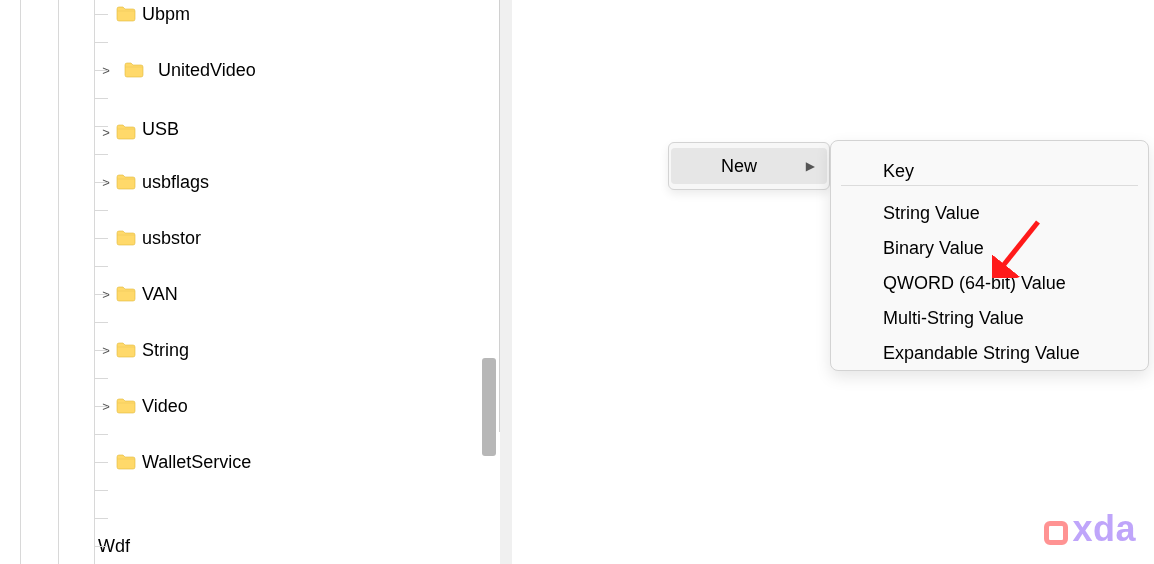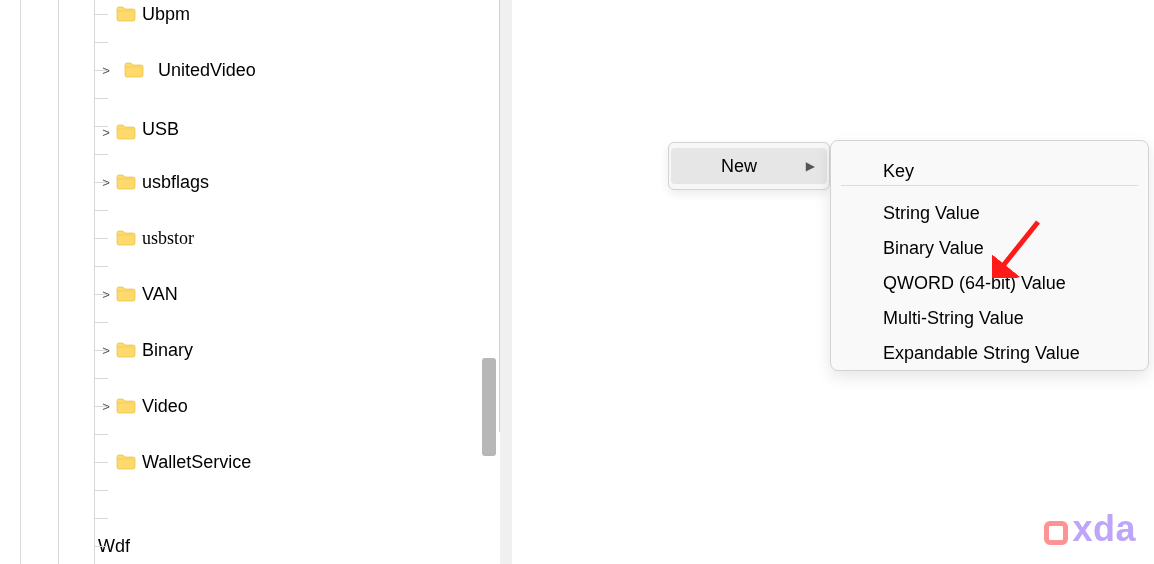--- a/index.html
+++ b/index.html
@@ -213,21 +213,21 @@
       <div class="hline" style="top: 98px;"></div>
       <div class="tree-item" style="top: 84px;">
         <span class="expander">&gt;</span>
         <span class="folder"><svg viewBox="0 0 20 16" width="20" height="16">
             <path d="M1 3 Q1 1 3 1 L7 1 L9 3 L17 3 Q19 3 19 5 L19 13 Q19 15 17 15 L3 15 Q1 15 1 13 Z" fill="#ffd96a" stroke="#e0b93a" stroke-width="0.6"></path>
             <path d="M1 5 L19 5" stroke="#e8c559" stroke-width="0.5"></path>
           </svg></span>
         <span class="label">usbflags</span>
       </div>
       <div class="hline" style="top: 126px;"></div>
-      <div class="tree-item" style="top: 112px; font-family: Liberation Serif, serif;">
+      <div class="tree-item" style="top: 112px;">
         <span class="expander"></span>
         <span class="folder"><svg viewBox="0 0 20 16" width="20" height="16">
             <path d="M1 3 Q1 1 3 1 L7 1 L9 3 L17 3 Q19 3 19 5 L19 13 Q19 15 17 15 L3 15 Q1 15 1 13 Z" fill="#ffd96a" stroke="#e0b93a" stroke-width="0.6"></path>
             <path d="M1 5 L19 5" stroke="#e8c559" stroke-width="0.5"></path>
           </svg></span>
         <span class="label">usbstor</span>
       </div>
       <div class="hline" style="top: 154px;"></div>
       <div class="tree-item" style="top: 140px;">
         <span class="expander">&gt;</span>
@@ -237,21 +237,21 @@
           </svg></span>
         <span class="label">VAN</span>
       </div>
       <div class="hline" style="top: 182px;"></div>
       <div class="tree-item" style="top: 168px;">
         <span class="expander">&gt;</span>
         <span class="folder"><svg viewBox="0 0 20 16" width="20" height="16">
             <path d="M1 3 Q1 1 3 1 L7 1 L9 3 L17 3 Q19 3 19 5 L19 13 Q19 15 17 15 L3 15 Q1 15 1 13 Z" fill="#ffd96a" stroke="#e0b93a" stroke-width="0.6"></path>
             <path d="M1 5 L19 5" stroke="#e8c559" stroke-width="0.5"></path>
           </svg></span>
-        <span class="label">Binary</span>
+        <span class="label">String</span>
       </div>
       <div class="hline" style="top: 210px;"></div>
       <div class="tree-item" style="top: 196px;">
         <span class="expander">&gt;</span>
         <span class="folder"><svg viewBox="0 0 20 16" width="20" height="16">
             <path d="M1 3 Q1 1 3 1 L7 1 L9 3 L17 3 Q19 3 19 5 L19 13 Q19 15 17 15 L3 15 Q1 15 1 13 Z" fill="#ffd96a" stroke="#e0b93a" stroke-width="0.6"></path>
             <path d="M1 5 L19 5" stroke="#e8c559" stroke-width="0.5"></path>
           </svg></span>
         <span class="label">Video</span>
       </div>

